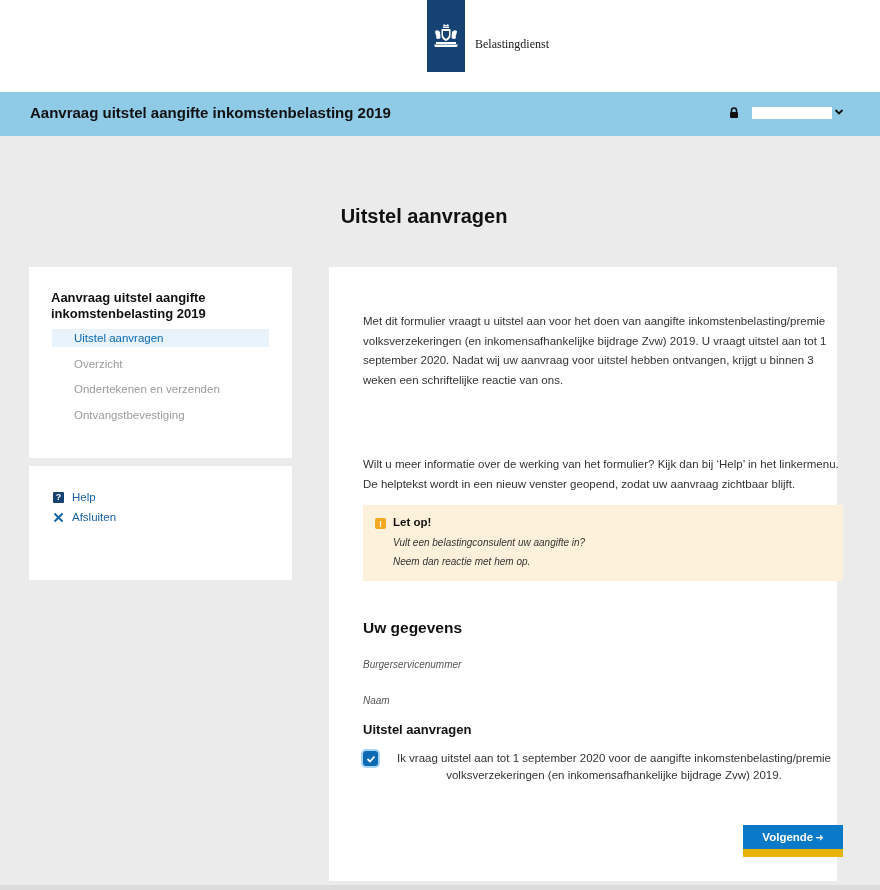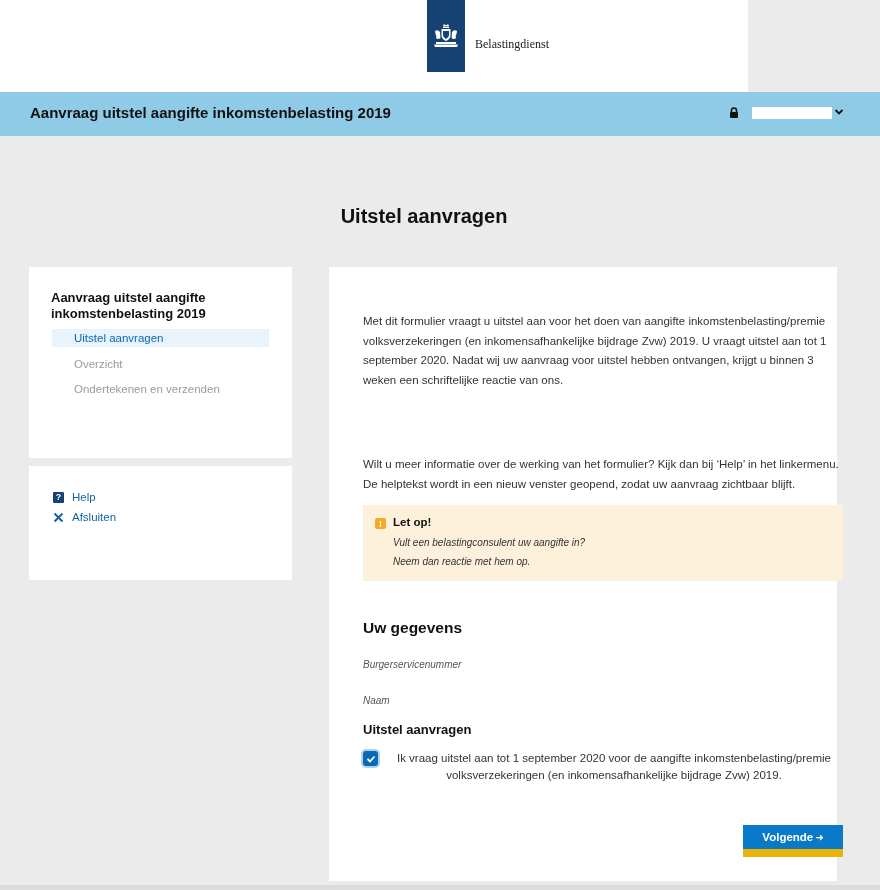--- a/index.html
+++ b/index.html
@@ -4,21 +4,21 @@
 <style>
   * { box-sizing: border-box; margin: 0; padding: 0; }
   html, body { width: 880px; height: 890px; overflow: hidden; }
   body {
     font-family: "Liberation Sans", "DejaVu Sans", sans-serif;
     background: #ebebeb;
     color: #1a1a1a;
     position: relative;
   }
   .topbar {
-    position: absolute; left: 0; top: 0; width: 748px; height: 92px;
+    position: absolute; left: 0; top: 0; width: 880px; height: 92px;
     background: #ffffff;
   }
   .logo-block {
     position: absolute; left: 427px; top: 0; width: 38px; height: 72px;
     background: #154273;
     display: flex; align-items: center; justify-content: center;
   }
   .logo-text {
     position: absolute; left: 475px; top: 37px;
     font-family: "Liberation Serif", "DejaVu Serif", serif;
@@ -135,20 +135,21 @@
   <path d="M1.5 2 L5 5.5 L8.5 2" stroke="#111" stroke-width="1.8" fill="none"></path>
 </svg>
 
 <div class="page-title" style="left:0;width:880px;padding-right:32px;">Uitstel aanvragen</div>
 
 <div class="card nav-card">
   <div class="nav-heading">Aanvraag uitstel aangifte inkomstenbelasting 2019</div>
   <div class="nav-item active" style="top:62px;">Uitstel aanvragen</div>
   <div class="nav-item" style="top:88px;">Overzicht</div>
   <div class="nav-item" style="top:113px;">Ondertekenen en verzenden</div>
+  <div class="nav-item" style="top:139px;">Ontvangstbevestiging</div>
 </div>
 
 <div class="card links-card">
   <div class="side-link" style="top:25px;">
     <span class="ico help-ico">?</span>
     <span>Help</span>
   </div>
   <div class="side-link" style="top:45px;">
     <span class="ico">
       <svg width="11" height="11" viewBox="0 0 11 11">

